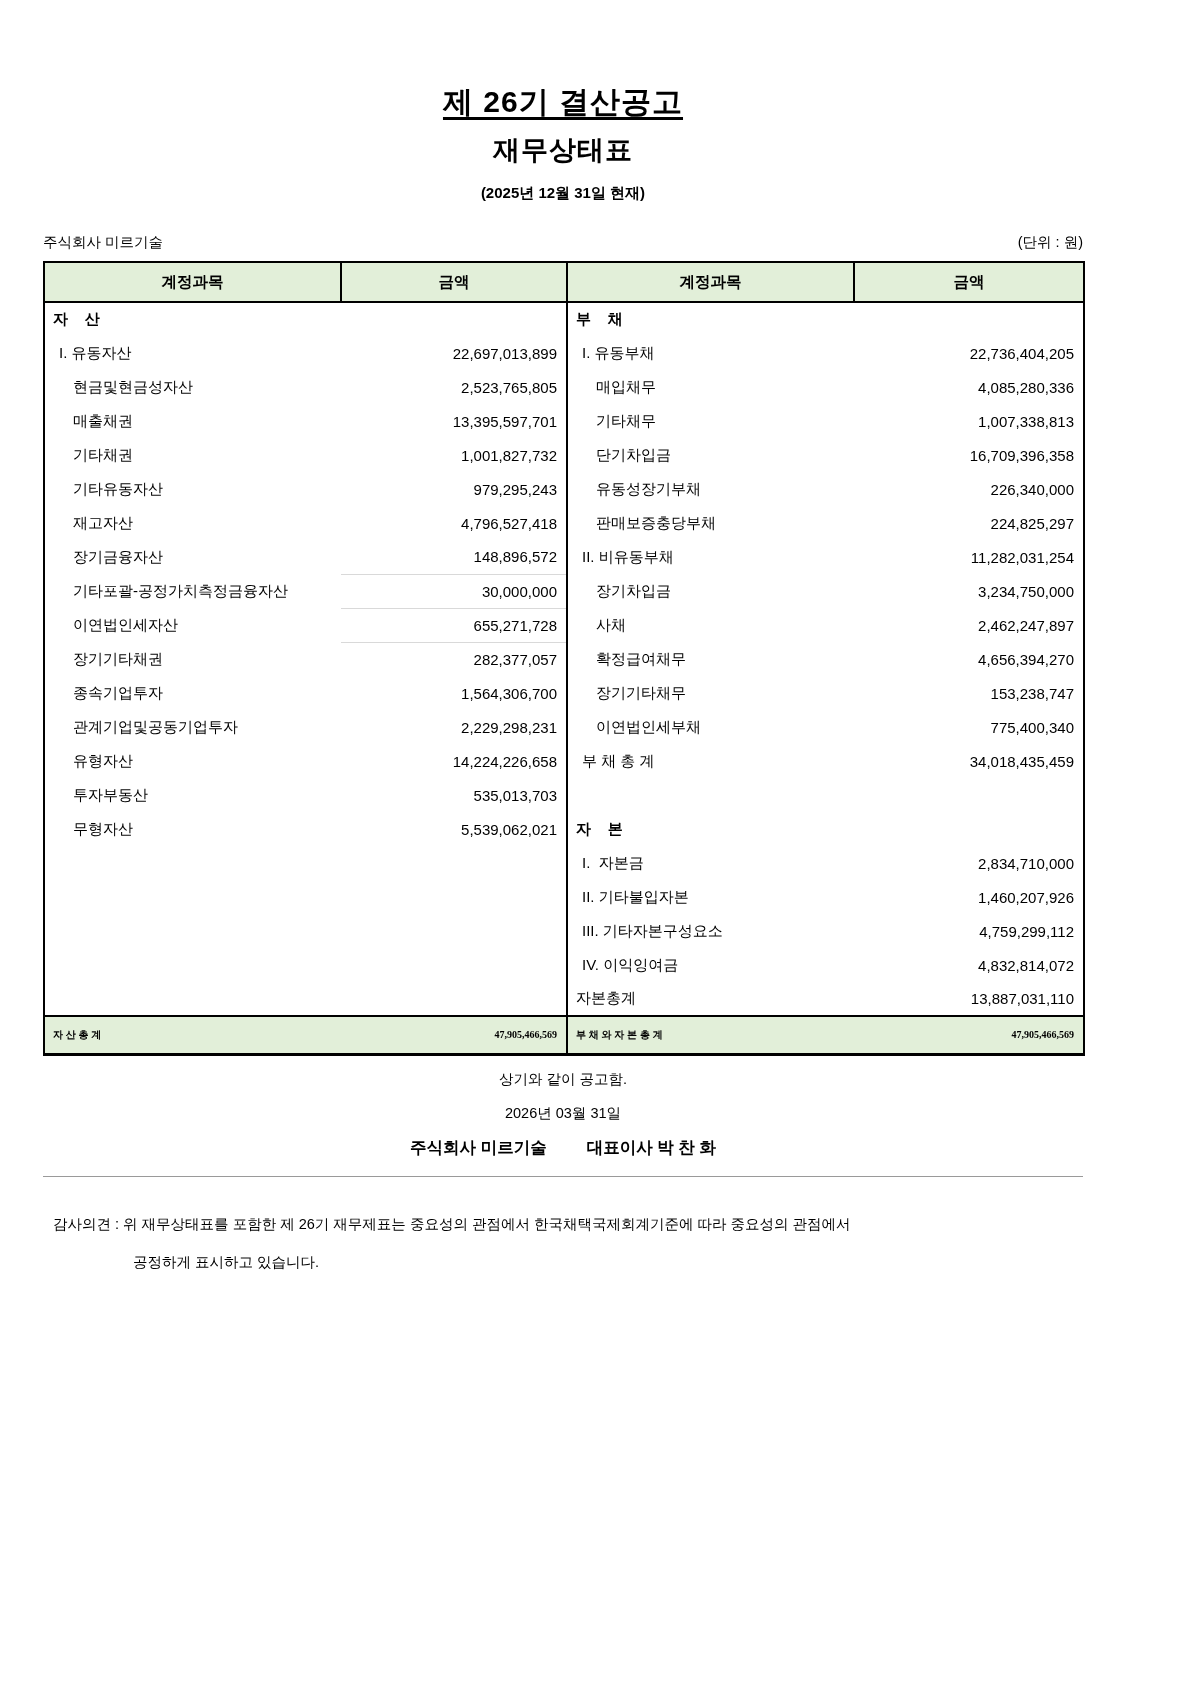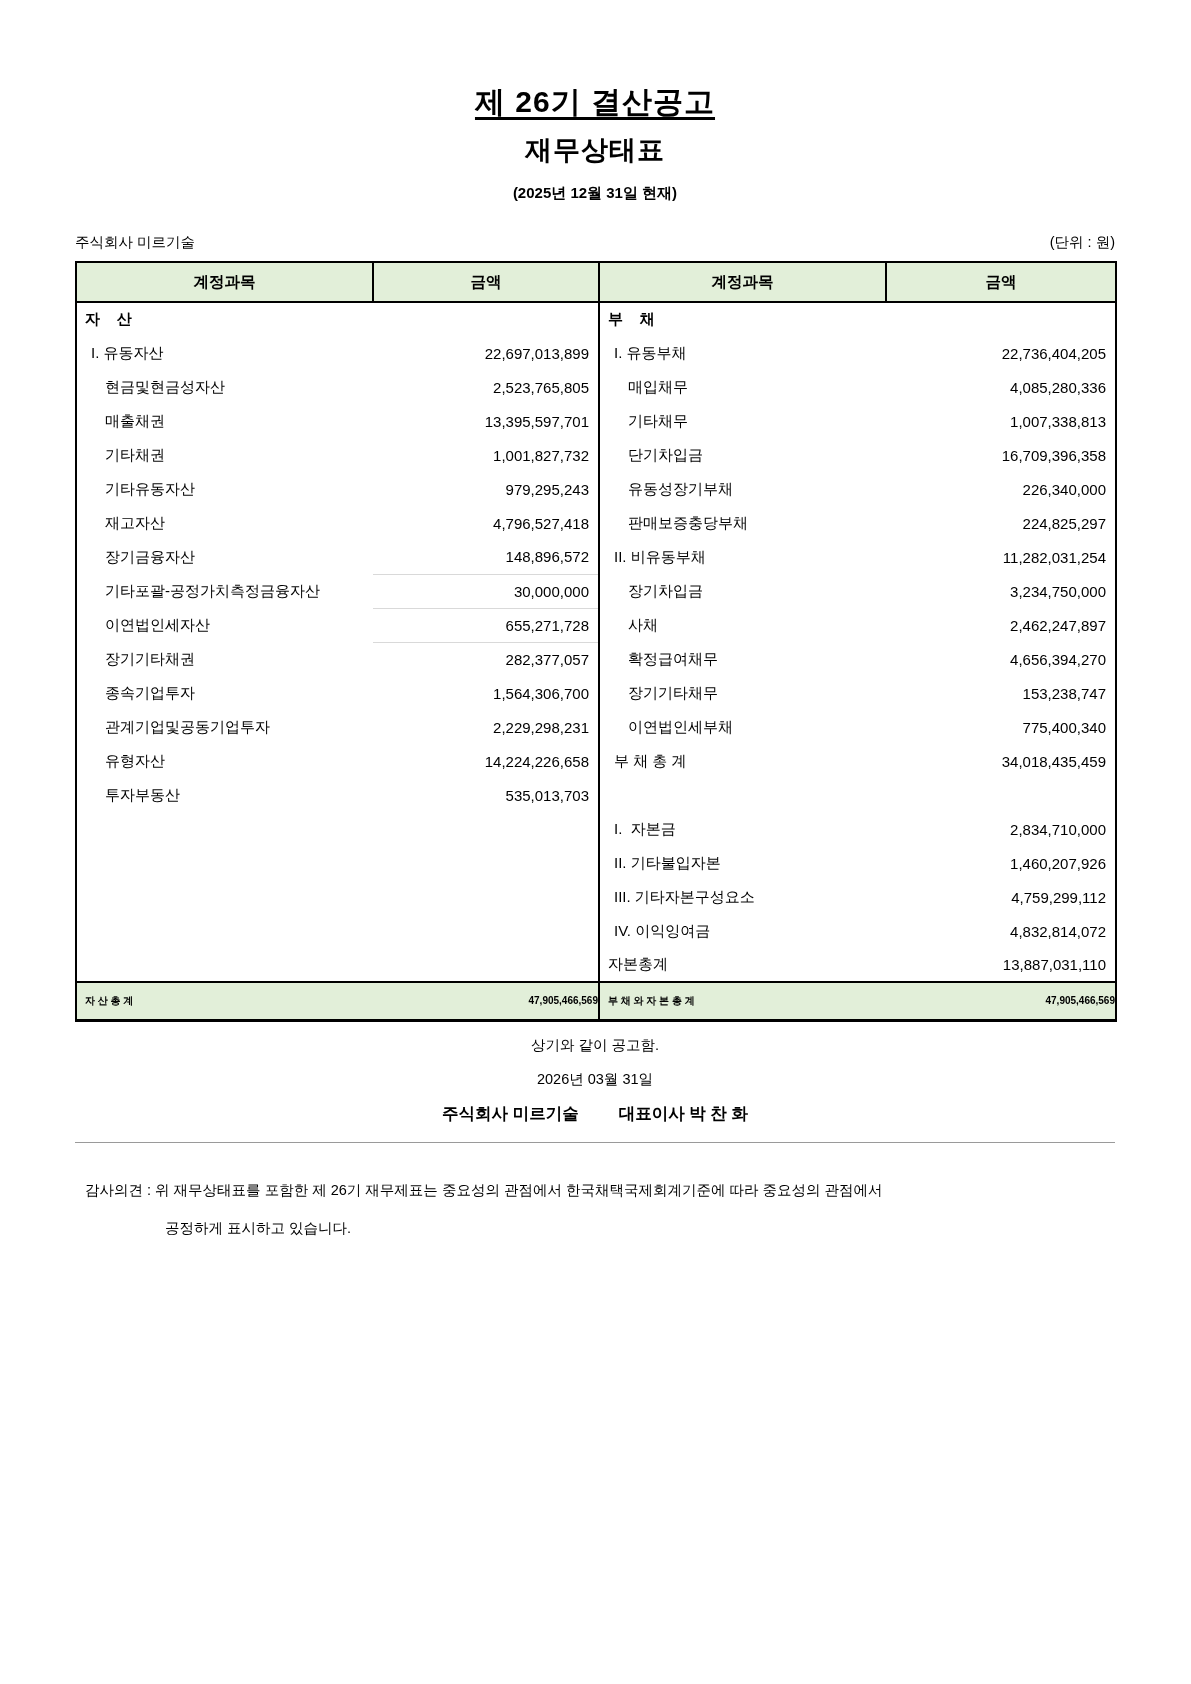--- a/index.html
+++ b/index.html
@@ -4,21 +4,21 @@
 <style>
   * { margin: 0; padding: 0; box-sizing: border-box; }
   html, body { background: #ffffff; }
   body {
     width: 1191px;
     height: 1684px;
     font-family: "Liberation Sans", "DejaVu Sans", sans-serif;
     color: #000;
     position: relative;
   }
-  .page { width: 1040px; margin: 0 auto 0 75px; }
+  .page { width: 1040px; margin: 0 auto 0 43px; }
   .doc-title {
     margin-top: 82px;
     font-size: 30px;
     font-weight: bold;
     letter-spacing: 1px;
     text-decoration: underline;
     text-underline-offset: 5px;
     display: inline-block;
   }
   .title-wrap { text-align: center; }
@@ -85,21 +85,21 @@
     background: #e2efd9;
     border-top: 2px solid #000;
     border-bottom: 3px solid #000;
     height: 38px;
     font-size: 10px;
     font-weight: bold;
     vertical-align: middle;
     white-space: pre;
   }
   table.fs tfoot td.lbl { padding-left: 8px; }
-  table.fs tfoot td.amt { padding-right: 0; text-align: right; }
+  table.fs tfoot td.amt { padding-right: 9px; text-align: right; font-family: Liberation Serif, serif; }
 
   
   .announce { margin-top: 14px; text-align: center; font-size: 14.5px; }
   .announce-date { margin-top: 15px; text-align: center; font-size: 14.5px; }
   .signature {
     margin-top: 14px; text-align: center;
     font-size: 16.5px; font-weight: bold;
   }
   .signature .gap { display: inline-block; width: 40px; }
   .divider {
@@ -233,20 +233,26 @@
           <td class="lbl c2 ind1">부 채 총 계</td>
           <td class="amt c3">34,018,435,459</td>
         </tr>
         <tr>
           <td class="lbl c0 ind2">투자부동산</td>
           <td class="amt c1">535,013,703</td>
           <td class="lbl c2 ind2"></td>
           <td class="amt c3"></td>
         </tr>
         <tr>
+          <td class="lbl c0 ind2">무형자산</td>
+          <td class="amt c1">5,539,062,021</td>
+          <td class="lbl c2 ind0 sec">자    본</td>
+          <td class="amt c3"></td>
+        </tr>
+        <tr>
           <td class="lbl c0 ind2"></td>
           <td class="amt c1"></td>
           <td class="lbl c2 ind1">I.  자본금</td>
           <td class="amt c3">2,834,710,000</td>
         </tr>
         <tr>
           <td class="lbl c0 ind2"></td>
           <td class="amt c1"></td>
           <td class="lbl c2 ind1">II. 기타불입자본</td>
           <td class="amt c3">1,460,207,926</td>

